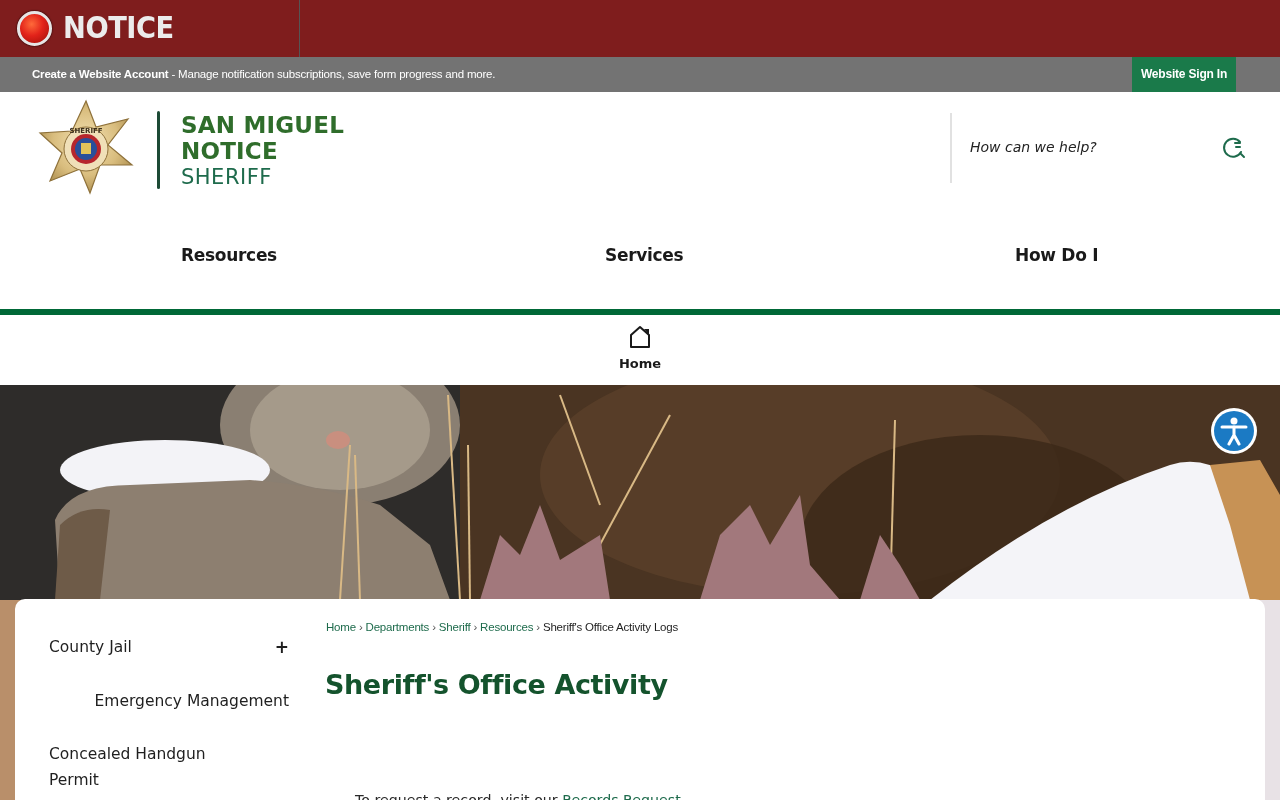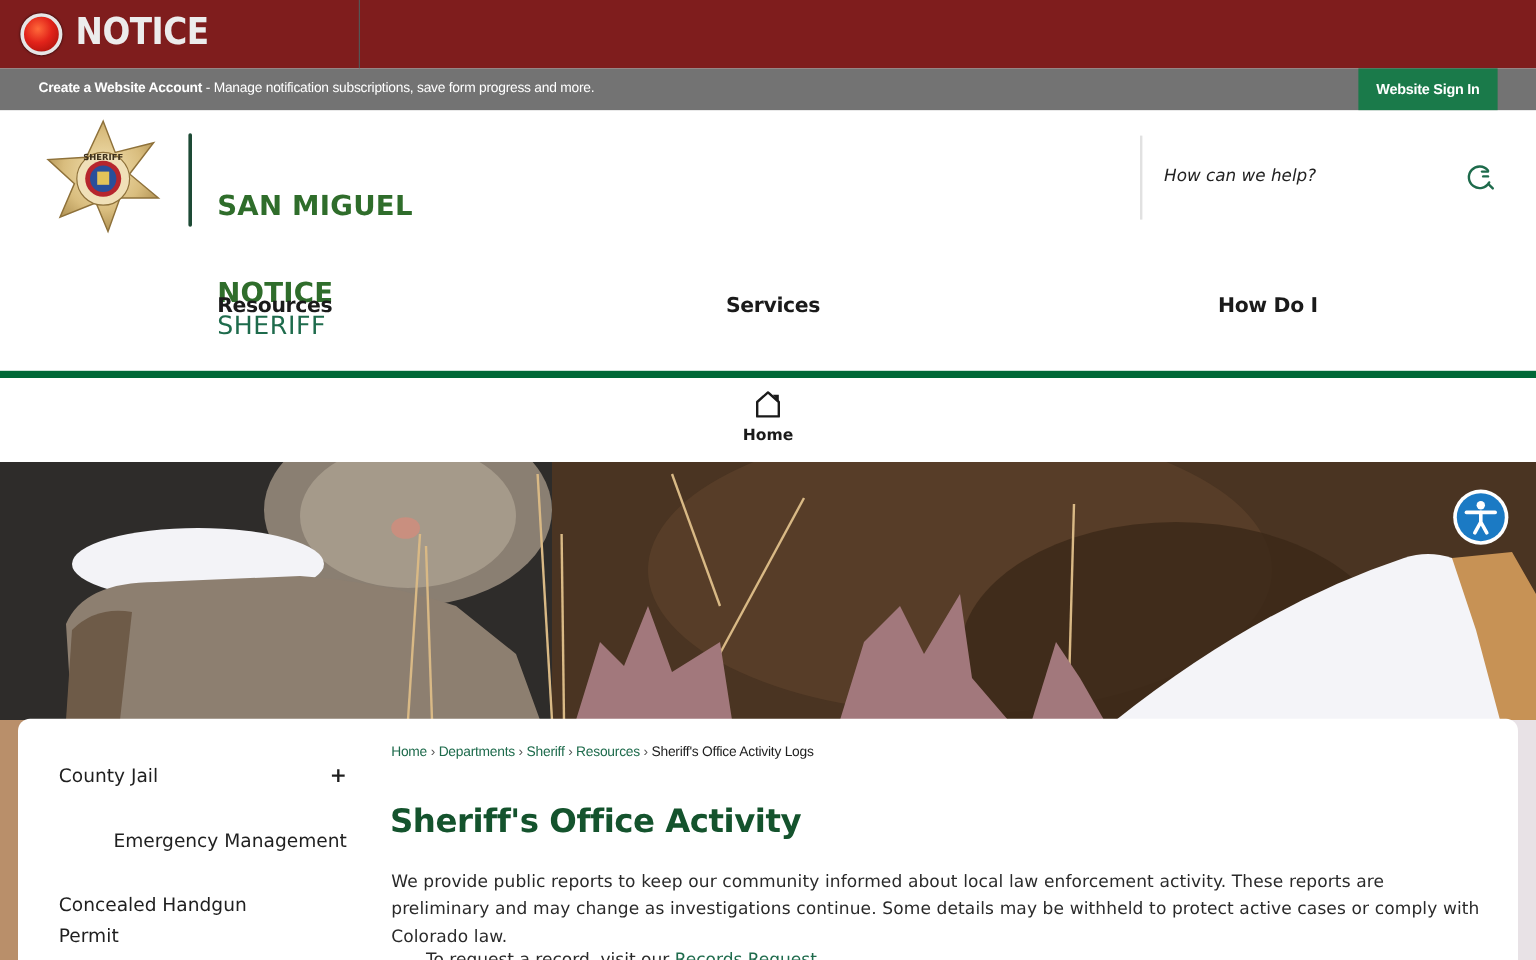--- a/index.html
+++ b/index.html
@@ -13,29 +13,29 @@
     background: radial-gradient(circle at 40% 35%, #ff6a3a 0%, #e2231a 45%, #9c0d08 100%);
     border: 3px solid #e6e6e6; box-shadow: 0 0 2px #000; }
   .notice-word { position: absolute; left: 63px; top: 9px; font-family: "DejaVu Sans", sans-serif; font-weight: bold;
     font-size: 31px; color: #ececec; letter-spacing: -0.5px; transform: scaleX(0.88); transform-origin: left center; }
   .notice-msg { position: absolute; left: 317px; top: 7px; color: #f2f2f2; font-size: 16px; line-height: 22px; }
 
   
   .account-bar { position: absolute; left: 0; top: 57px; width: 1280px; height: 35px; background: #737373; }
   .account-text { position: absolute; left: 32px; top: 11px; font-size: 11.5px; color: #ffffff; letter-spacing: -0.2px; }
   .account-text b { font-weight: bold; }
-  .signin-btn { position: absolute; left: 1132px; top: 0; width: 116px; height: 35px; background: #1a7a4a;
+  .signin-btn { position: absolute; left: 1132px; top: 0; width: 104px; height: 35px; background: #1a7a4a;
     color: #ffffff; font-size: 12px; font-weight: bold; text-align: center; line-height: 35px; letter-spacing: -0.2px; }
 
   
   .header { position: absolute; left: 0; top: 92px; width: 1280px; height: 217px; background: #fff; }
   .badge { position: absolute; left: 36px; top: 7px; width: 100px; height: 96px; }
   .logo-divider { position: absolute; left: 157px; top: 19px; width: 3px; height: 78px; background: #1d4a35; border-radius: 2px; }
   .logo-text { position: absolute; left: 181px; top: 20px; color: #2e6b2a; }
-  .logo-line1, .logo-line2 { font-family: "DejaVu Sans", sans-serif; font-weight: bold; font-size: 23px; line-height: 26px; color: #2f6d2b; letter-spacing: 0.2px; margin-top: 47px; }
+  .logo-line1, .logo-line2 { font-family: "DejaVu Sans", sans-serif; font-weight: bold; font-size: 23px; line-height: 26px; color: #2f6d2b; letter-spacing: 0.2px; }
   .logo-line3 { font-family: "DejaVu Sans", sans-serif; font-size: 21px; line-height: 26px; color: #1e6b4c; letter-spacing: 0.5px; }
   .search-divider { position: absolute; left: 950px; top: 21px; width: 2px; height: 70px; background: #e1e1e1; }
   .search-input { position: absolute; left: 970px; top: 40px; width: 240px; height: 30px; border: none; outline: none;
     font-family: "DejaVu Sans", sans-serif; font-style: italic; font-size: 14px; color: #0c4a6e; background: transparent; }
   .search-input::placeholder { color: #222; font-style: italic; }
   .search-btn { position: absolute; left: 1220px; top: 42px; width: 28px; height: 28px; cursor: pointer; }
 
   .main-nav { position: absolute; left: 0; top: 145px; width: 1280px; height: 40px; }
   .nav-item { position: absolute; top: 8px; font-family: "DejaVu Sans", sans-serif; font-weight: bold; font-size: 17px; color: #1a1a1a; letter-spacing: -0.3px; cursor: pointer; }
 
@@ -203,17 +203,16 @@
     <div class="side-item i3">
       <span>Concealed Handgun Permit</span>
     </div>
   </div>
 
   <div class="breadcrumb">
     <a>Home</a><span class="sep">›</span><a>Departments</a><span class="sep">›</span><a>Sheriff</a><span class="sep">›</span><a>Resources</a><span class="sep">›</span><span>Sheriff's Office Activity Logs</span>
   </div>
 
   <h1 class="page-title">Sheriff's Office Activity</h1>
-  <p class="intro">We provide public reports to keep our community informed about local law enforcement activity. These reports are preliminary and may change as investigations continue. Some details may be withheld to protect active cases or comply with Colorado law.</p>
   <div class="bullet-line">
     <span>To request a record, visit our </span><a>Records Request</a>
   </div>
 </div>
 
 </body></html>

